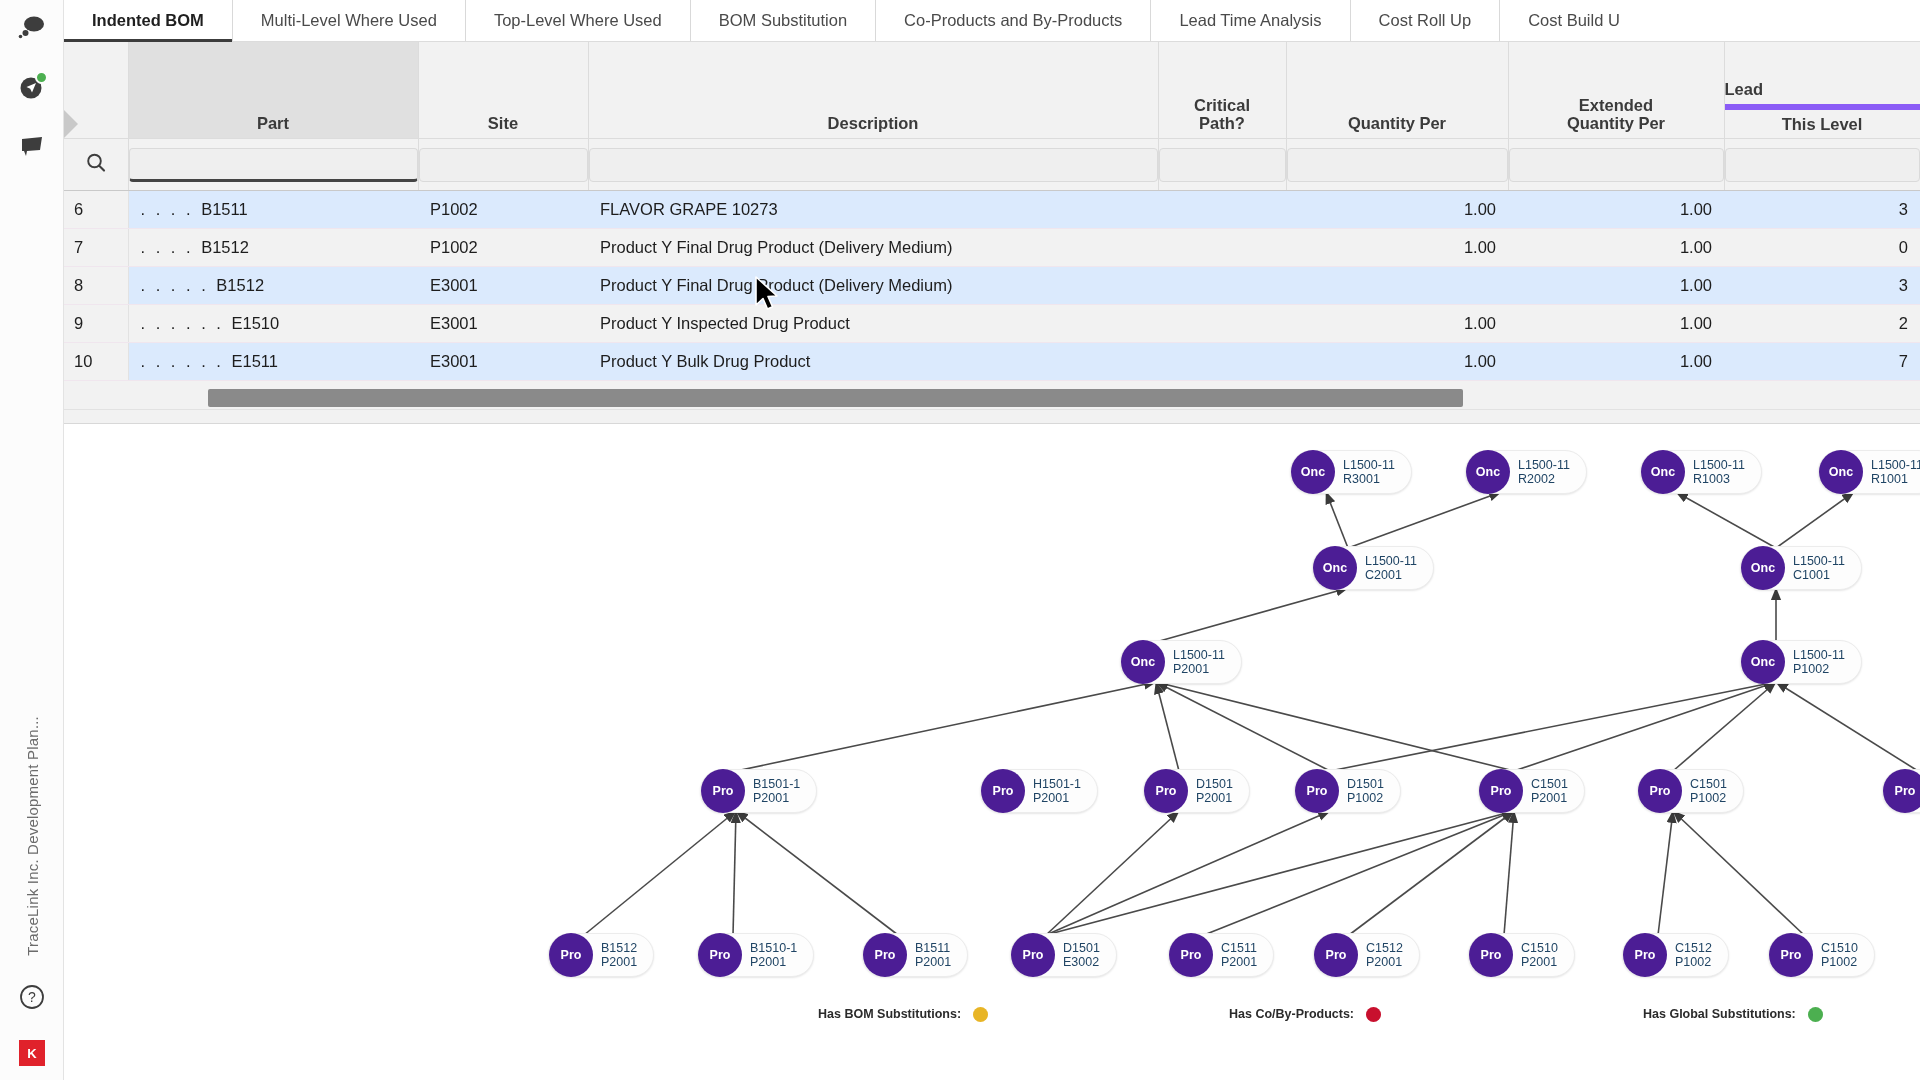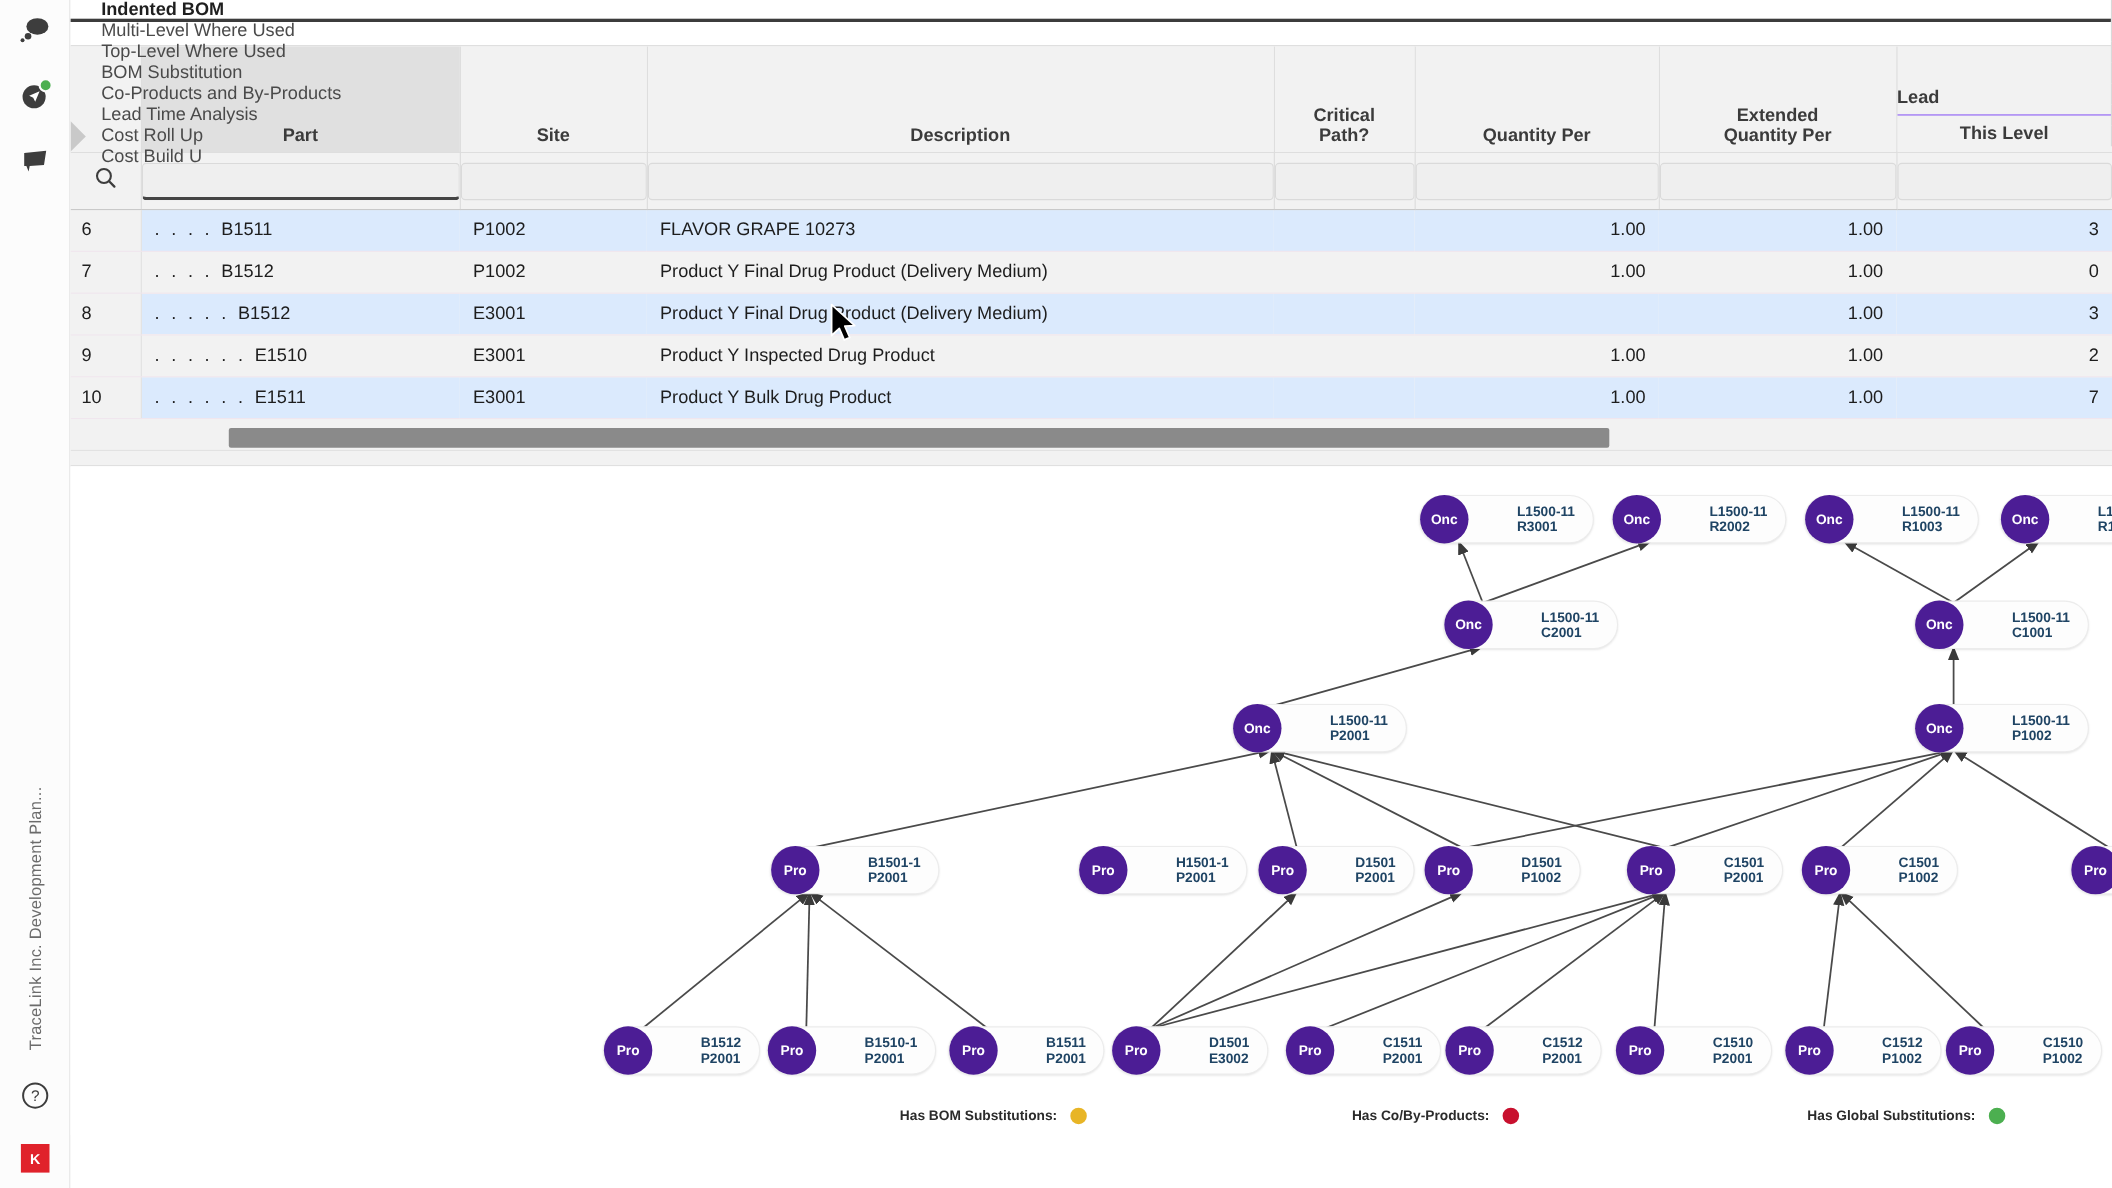--- a/index.html
+++ b/index.html
@@ -53,21 +53,20 @@
   
   .main { flex: 1; position: relative; height: 1080px; overflow: hidden; }
 
   
   .tabbar {
     height: 42px; background: #fff;
     display: flex; align-items: stretch;
     border-bottom: 1px solid #dcdcdc;
     position: relative; z-index: 5;
     white-space: nowrap;
-    flex-direction: column;
   }
   .tab {
     display: flex; align-items: center;
     padding: 0 28px;
     font-size: 16.5px; color: #4a4a4a;
     position: relative; cursor: pointer;
     border-right: 1px solid #d9d9d9;
   }
   .tab:last-child { border-right: none; }
   .tab.active { color: #1f1f1f; font-weight: bold; }
@@ -193,21 +192,21 @@
   .node .avatar {
     width: 44px; height: 44px; border-radius: 50%;
     background: #4c1d95; color: #fff;
     font-size: 12.5px; font-weight: bold;
     display:flex; align-items:center; justify-content:center;
     flex: 0 0 44px;
     margin-right: 8px;
   }
   .node .lines { display:flex; flex-direction: column; line-height: 1.12; }
   .node .l1, .node .l2 {
-    font-size: 12.5px; font-weight: bold; color: #1f4464; white-space: nowrap; margin-left: 36px;
+    font-size: 12.5px; font-weight: normal; color: #1f4464; white-space: nowrap;
   }
   svg.edges { position: absolute; inset: 0; width: 100%; height: 100%; z-index: 1; }
 
   .legend {
     position: absolute; left: 0; right: 0; bottom: 6px; height: 24px;
     display: flex; align-items: center; z-index: 4;
   }
   .legend-item { position: absolute; display: flex; align-items: center; gap: 12px; }
   .legend-item .lbl { font-size: 12.5px; color: #2b2b2b; font-weight: bold; }
   .legend-dot { width: 15px; height: 15px; border-radius: 50%; }
@@ -331,21 +330,21 @@
             </th>
             <th class="hdr-cell">
               <div class="hdr-upper" style="line-height:1.9">
                   <span class="hdr-title" style="display:inline-block;width:130px;">Extended Quantity Per</span>
                 </div>
             </th>
             <th class="hdr-cell" style="vertical-align:top;">
               <div style="height:62px;display:flex;align-items:flex-end;justify-content:flex-start;padding:0 14px 4px 0;">
                 <span class="hdr-title">Lead</span>
               </div>
-              <div class="hdr-sub" style="border-top:1px solid #8b5cf6;height:34px;">
+              <div class="hdr-sub" style="border-top:6px solid #8b5cf6;height:34px;">
                 <span>This Level</span>
               </div>
             </th>
           </tr>
           <tr class="filter-row">
             <td class="srch-cell">
               <svg width="24" height="24" viewBox="0 0 24 24" aria-hidden="true">
                 <circle cx="10.5" cy="10" r="6.3" fill="none" stroke="#3d3d3d" stroke-width="1.9"></circle>
                 <line x1="15.2" y1="14.8" x2="20" y2="19.6" stroke="#3d3d3d" stroke-width="2.1" stroke-linecap="round"></line>
               </svg>

